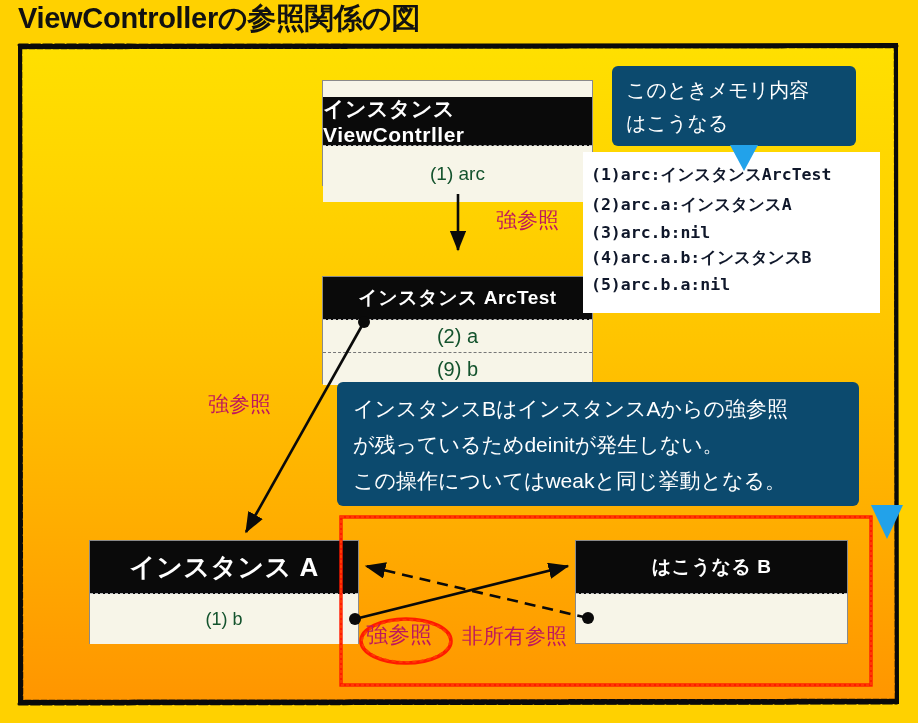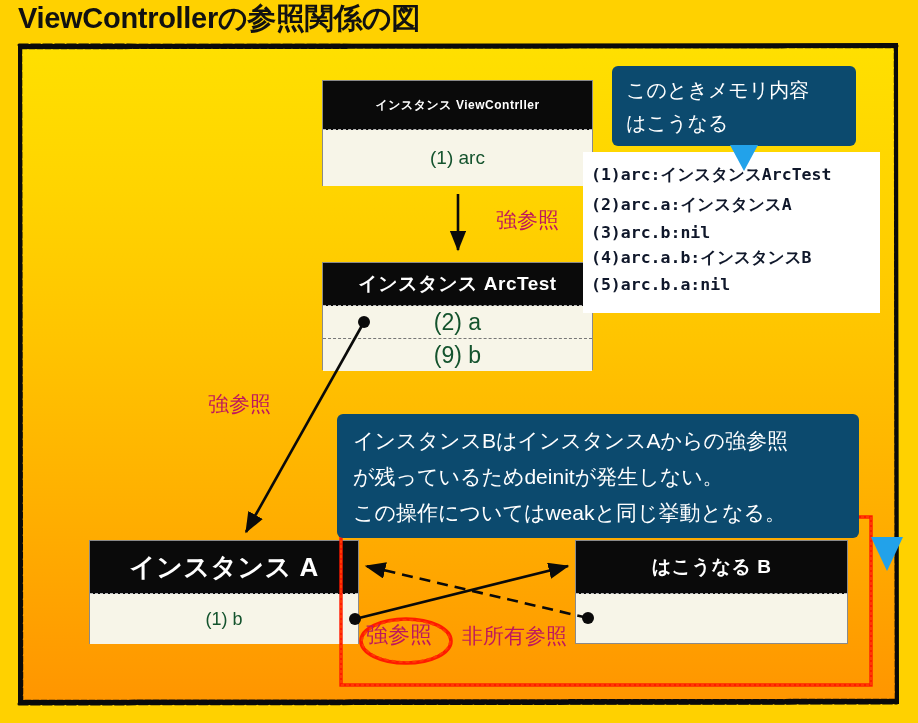--- a/index.html
+++ b/index.html
@@ -35,27 +35,27 @@
   }
   .ibox .row{
     display:flex;align-items:center;justify-content:center;
     color:#14532d;background:#F7F5E8;
   }
   .ibox .row.sep{border-top:1px dashed #777;}
   .hdr.dashed-bottom{border-bottom:1px dashed #bbb;}
 
   
   #box-vc{left:322px;top:80px;width:271px;height:106px;}
-  #box-vc .hdr{height:48px;font-size:12px;}
+  #box-vc .hdr{height:48px;font-size:21px;margin-top:16px;}
   #box-vc .row{height:56px;font-size:19px;}
 
   
-  #box-arctest{left:322px;top:262px;width:271px;height:108px;}
+  #box-arctest{left:322px;top:276px;width:271px;height:108px;}
   #box-arctest .hdr{height:42px;font-size:19px;}
-  #box-arctest .row{height:32px;font-size:23px;}
+  #box-arctest .row{height:32px;font-size:20px;}
 
   
   #box-a{left:89px;top:540px;width:270px;height:104px;}
   #box-a .hdr{height:52px;font-size:26px;}
   #box-a .row{height:50px;font-size:18px;}
 
   
   #box-b{left:575px;top:540px;width:273px;height:104px;}
   #box-b .hdr{height:52px;font-size:19px;}
   #box-b .row{height:50px;font-size:18px;}
@@ -77,21 +77,21 @@
     border-radius:6px;box-sizing:border-box;
   }
   .callout .ln{white-space:nowrap;}
   .tail{position:absolute;width:0;height:0;border-left:14px solid transparent;
         border-right:14px solid transparent;border-top:26px solid #22A2EA;}
 
   #callout-mem{left:612px;top:66px;width:244px;height:80px;padding:8px 0 0 14px;}
   #callout-mem .ln{font-size:20px;line-height:33px;}
   #callout-mem .tail{left:118px;top:79px;}
 
-  #callout-info{left:337px;top:382px;width:522px;height:124px;padding:9px 0 0 16px;margin-top:32px;}
+  #callout-info{left:337px;top:382px;width:522px;height:124px;padding:9px 0 0 16px;}
   #callout-info .ln{font-size:21px;line-height:36px;}
   #callout-info .tail{left:534px;top:123px;border-left:16px solid transparent;
         border-right:16px solid transparent;border-top:34px solid #22A2EA;}
 
   
   .plabel{position:absolute;color:#be185d;white-space:nowrap;}
   #lbl-strong-1{left:496px;top:206px;font-size:21px;}
   #lbl-strong-2{left:208px;top:390px;font-size:21px;}
   #lbl-strong-3{left:366px;top:620px;font-size:22px;}
   #lbl-unowned{left:462px;top:622px;font-size:21px;}

